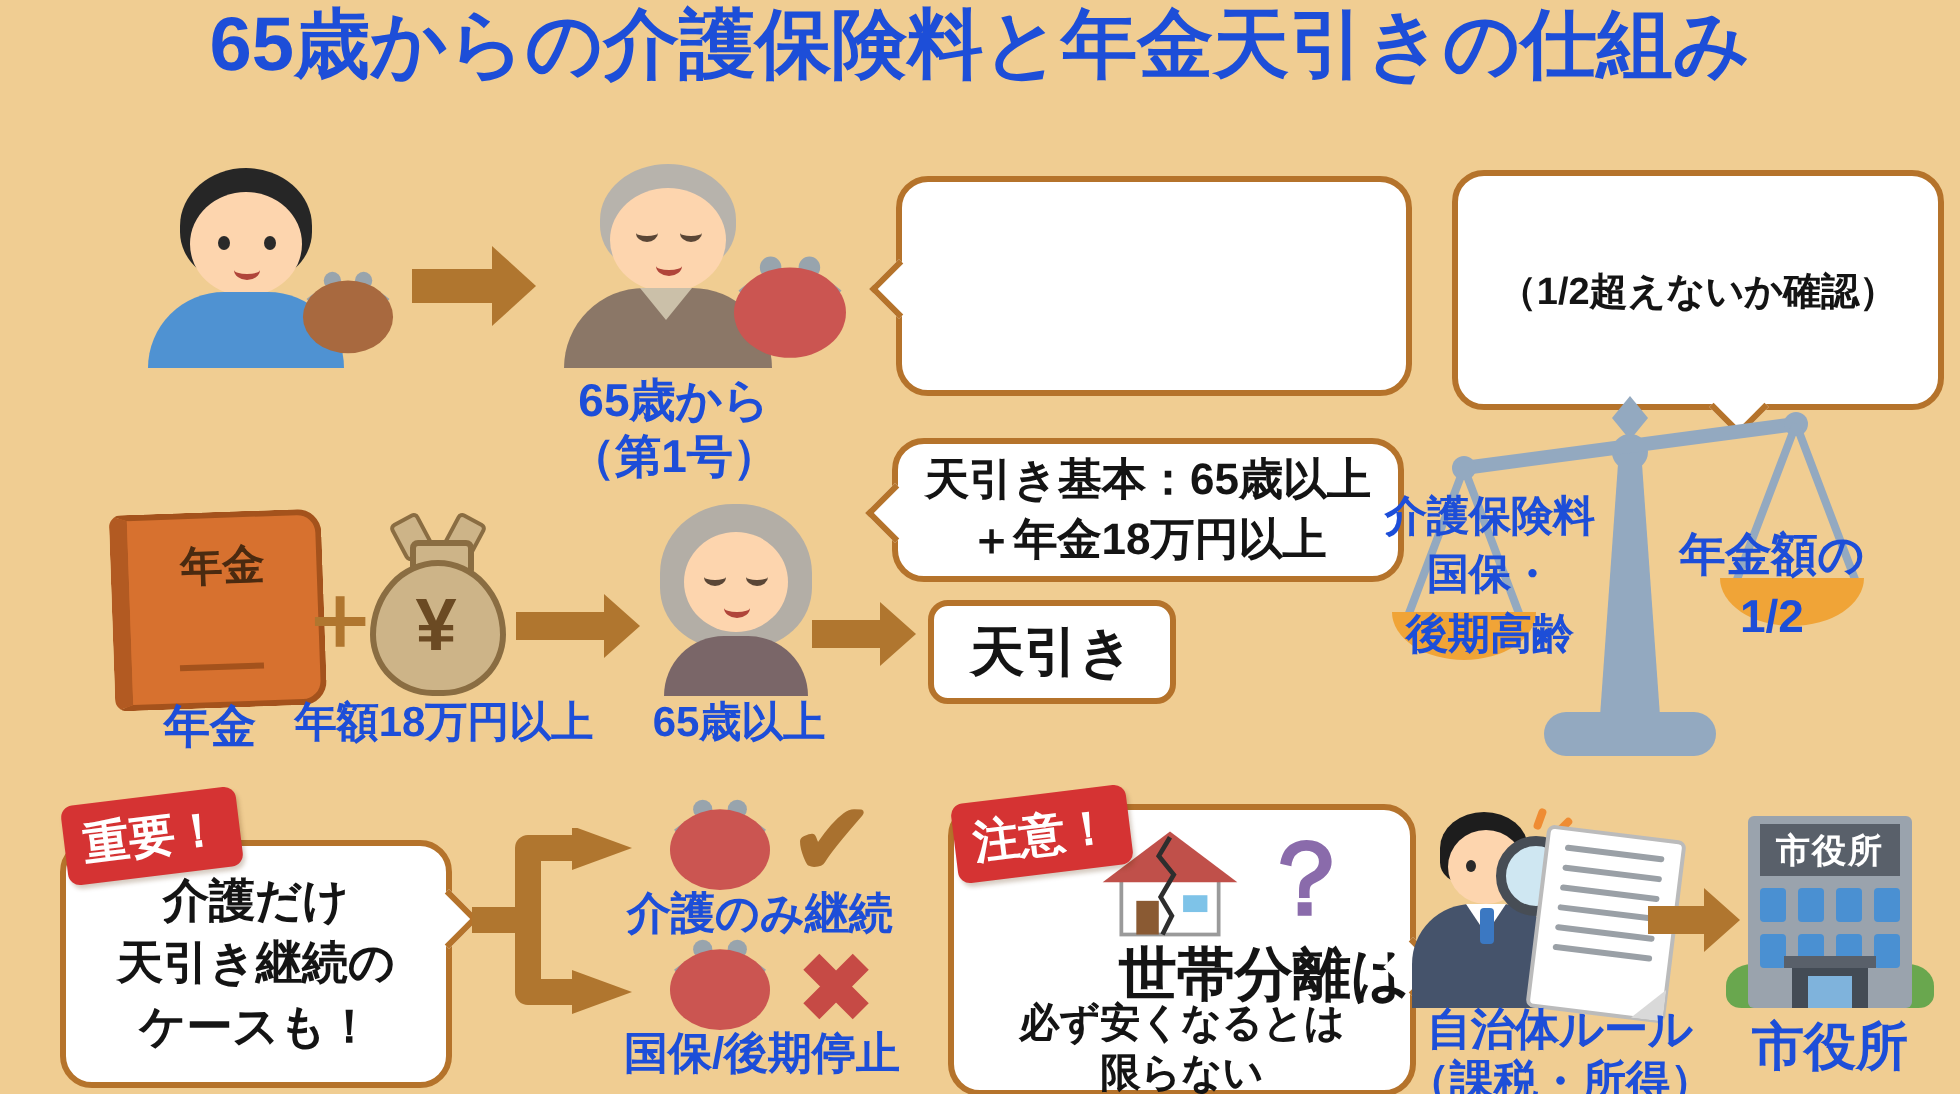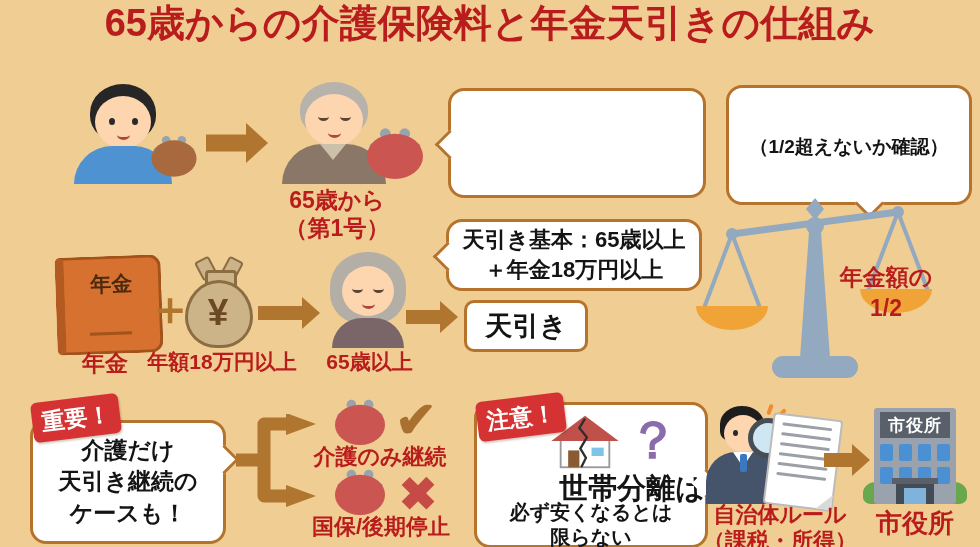--- a/index.html
+++ b/index.html
@@ -4,21 +4,21 @@
 <style>
   html,body{margin:0;padding:0;}
   #canvas{
     position:relative;width:980px;height:547px;overflow:hidden;
     background:#f0cd92;
     font-family:"Liberation Sans",sans-serif;
     color:#141414;
   }
   .abs{position:absolute;}
   .pre{white-space:pre-line;}
-  .lbl{font-weight:700;text-align:center;line-height:1.22;color:#b91c1c;}
+  .lbl{font-weight:700;text-align:center;line-height:1.22;color:#1d4ed8;}
   .bubble{
     position:absolute;background:#fff;border:3px solid #b5732b;border-radius:16px;
     display:flex;align-items:center;justify-content:center;flex-direction:column;
     text-align:center;font-weight:700;line-height:1.35;
   }
   .tail{position:absolute;width:18px;height:18px;background:#fff;transform:rotate(45deg);}
   .tail.t-left{border-left:3px solid #b5732b;border-bottom:3px solid #b5732b;left:-12px;}
   .tail.t-right{border-top:3px solid #b5732b;border-right:3px solid #b5732b;right:-12px;}
   .tail.t-down{border-right:3px solid #b5732b;border-bottom:3px solid #b5732b;bottom:-12px;}
   .badge{
@@ -152,20 +152,23 @@
     <line x1="50" y1="38" x2="216" y2="16" stroke="#93a9c0" stroke-width="7" stroke-linecap="round"></line>
     <circle cx="50" cy="38" r="6" fill="#93a9c0"></circle>
     <circle cx="216" cy="16" r="6" fill="#93a9c0"></circle>
     <g stroke="#93a9c0" stroke-width="4" fill="none">
       <path d="M50 38 L22 112 M50 38 L78 112"></path>
       <path d="M216 16 L186 95 M216 16 L246 95"></path>
     </g>
     <path d="M14 110 A 36 24 0 0 0 86 110 Z" fill="#f0a437"></path>
     <path d="M178 93 A 36 24 0 0 0 250 93 Z" fill="#f0a437"></path>
   </svg>
+  <div class="abs lbl pre" style="left:690px;top:244px;width:110px;font-size:21px;font-weight:800;line-height:1.4;">介護保険料
+国保・
+後期高齢</div>
   <div class="abs lbl pre" style="left:836px;top:242px;width:100px;font-size:23px;font-weight:800;line-height:1.35;margin-top:20px;">年金額の
 1/2</div>
 
   <div class="badge" style="left:32px;top:398px;width:88px;height:40px;font-size:23px;transform:rotate(-7deg);">
     <span>重要！</span>
   </div>
   <div class="bubble" style="left:30px;top:420px;width:190px;height:118px;font-size:23px;">
     <span class="pre">介護だけ
 天引き継続の
 ケースも！</span>

